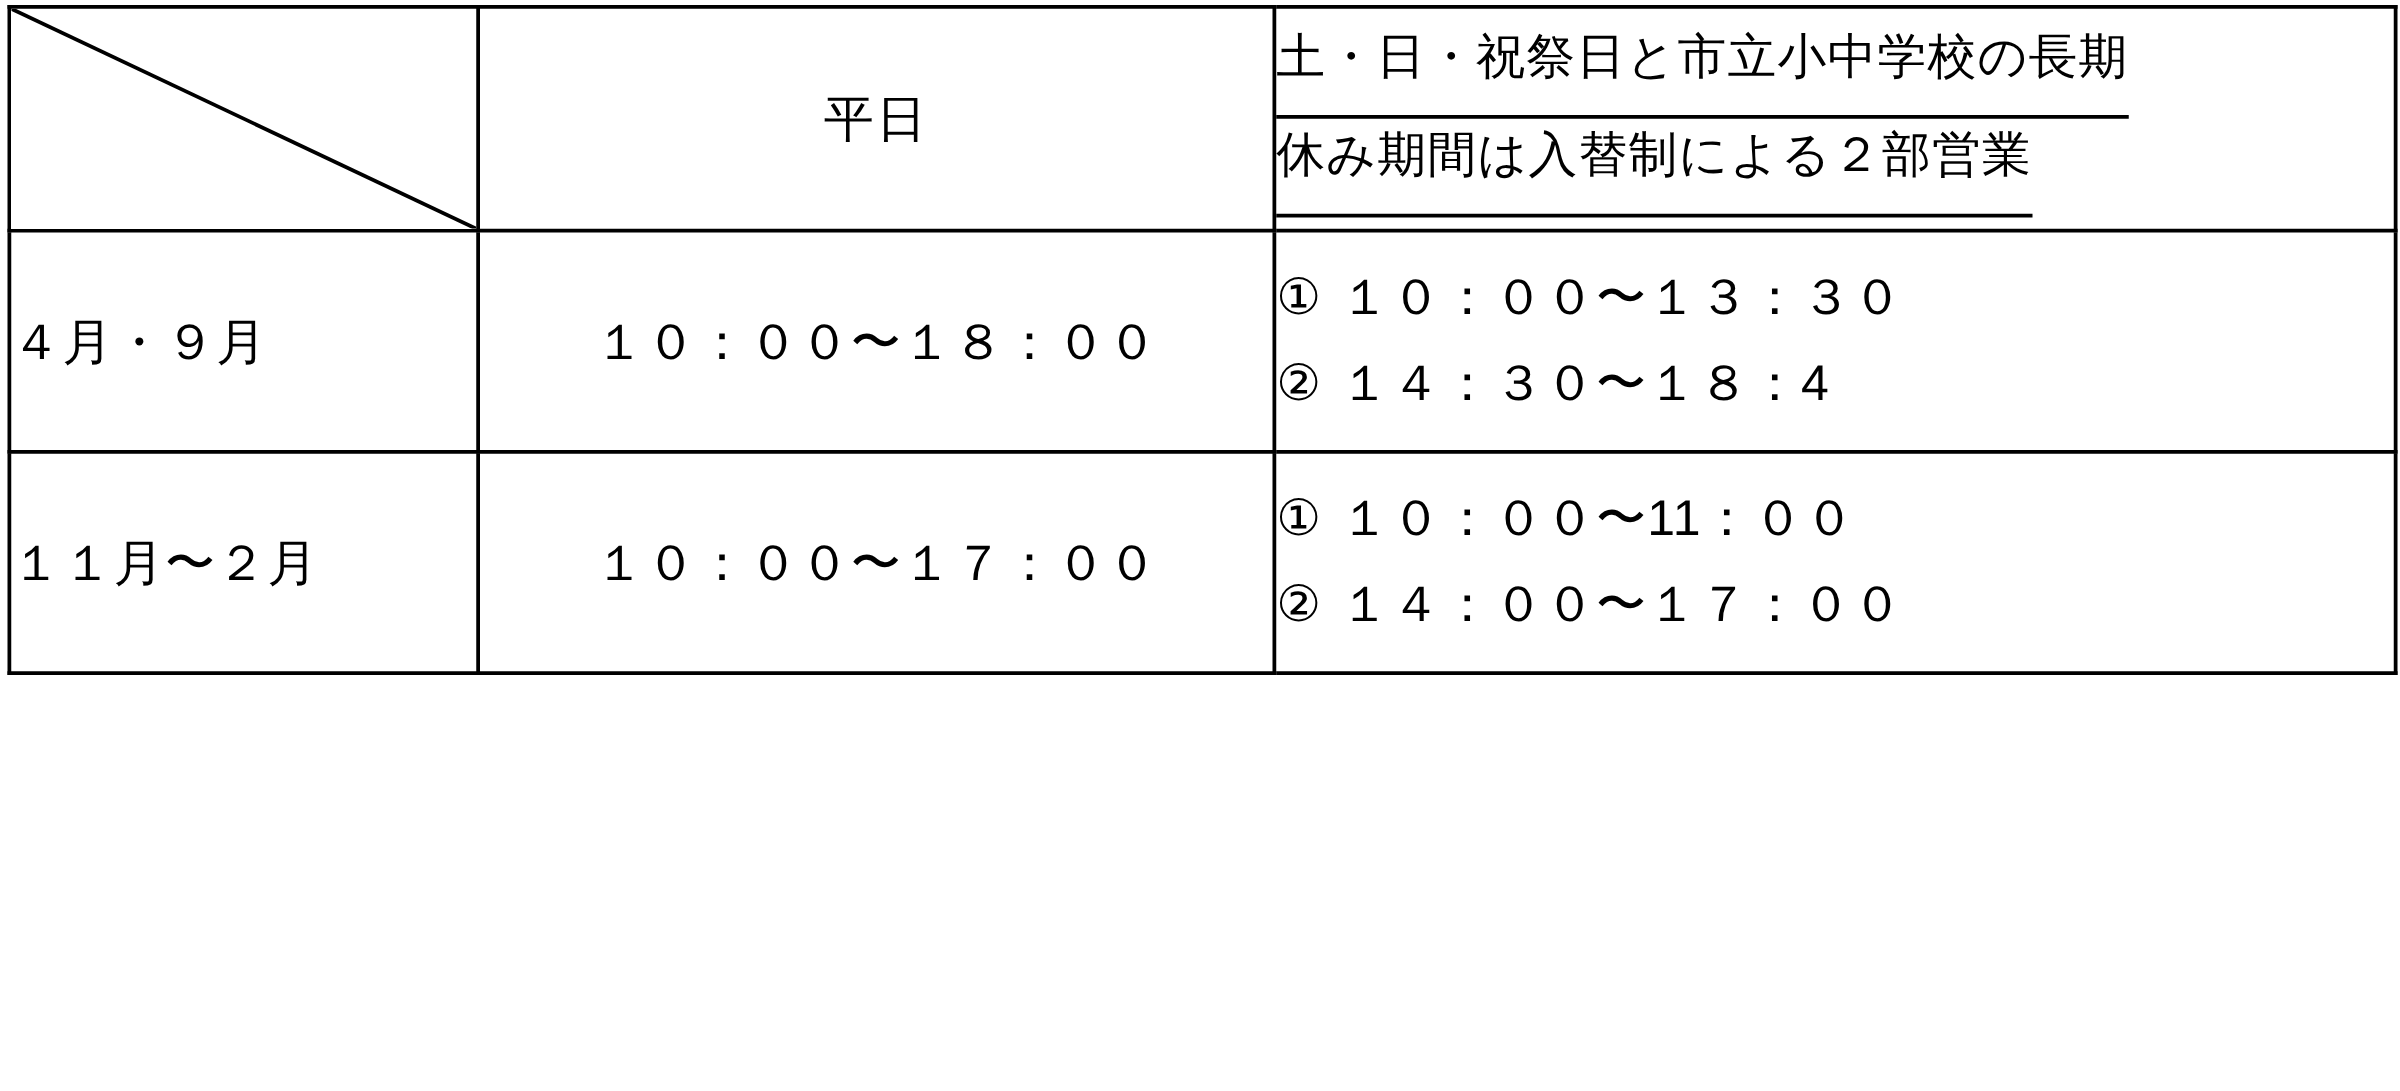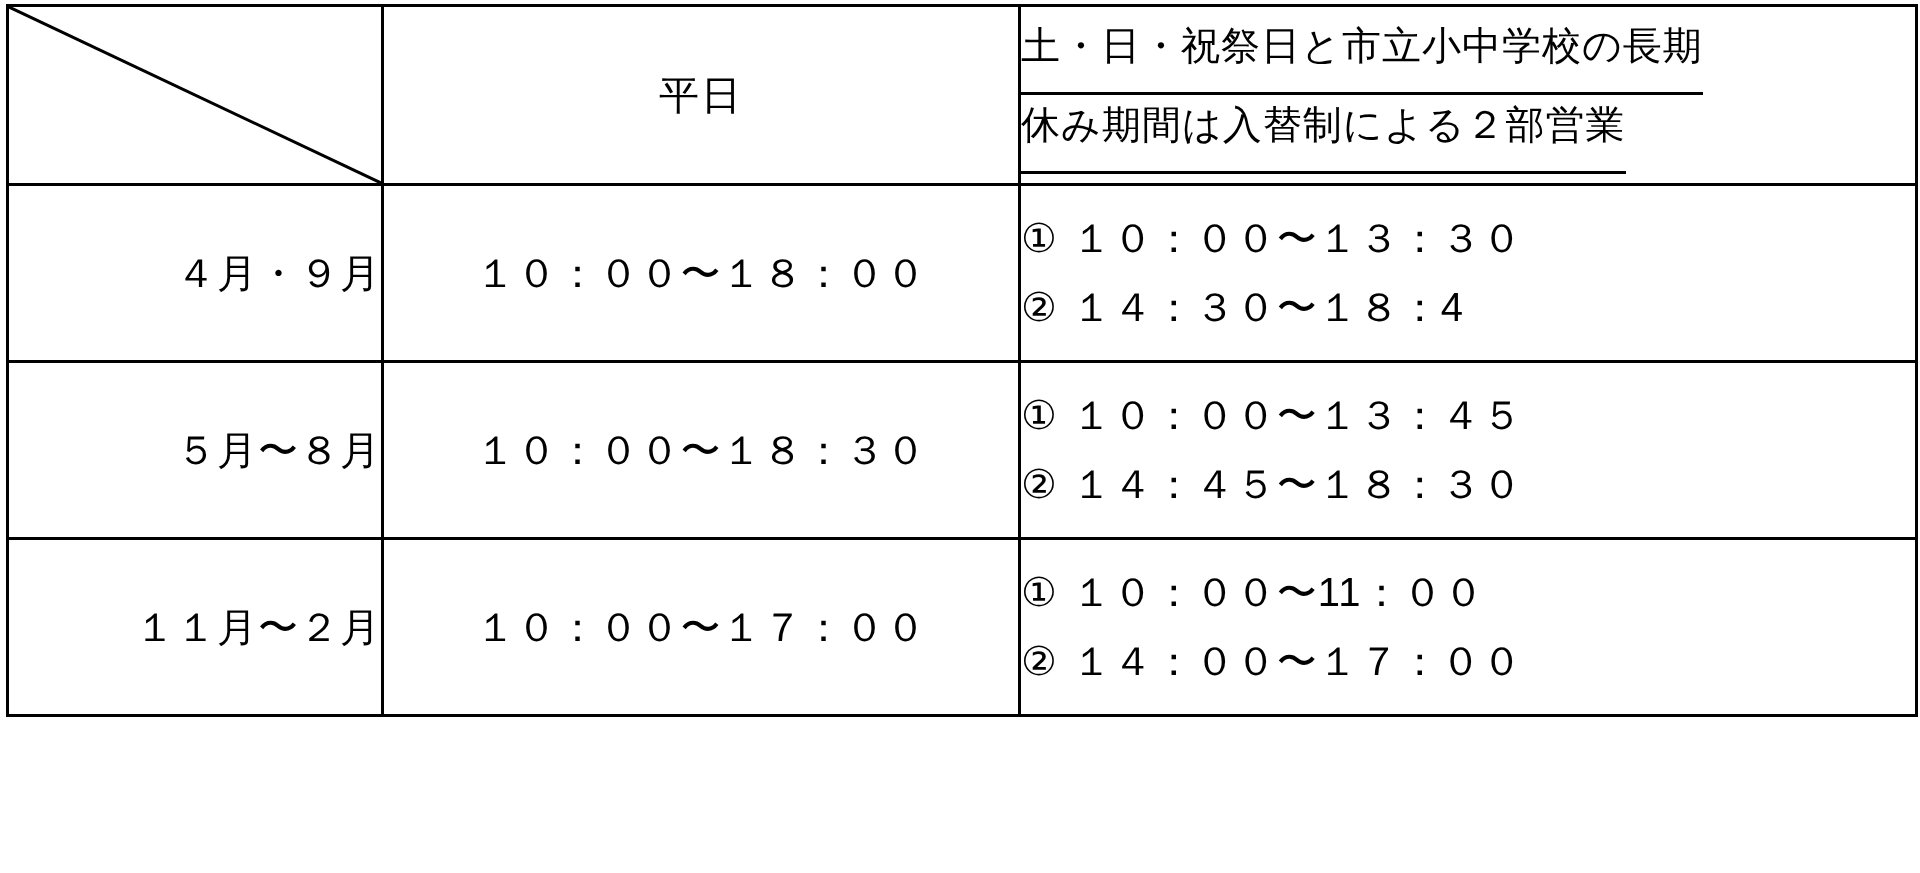--- a/index.html
+++ b/index.html
@@ -64,21 +64,21 @@
   }
   .head-underline .ul {
     display: inline-block;
     border-bottom: 3px solid #000000;
     padding-bottom: 16px;
   }
 
   .body-row td { height: 174px; }
 
   .season-cell {
-    text-align: right;
+    text-align: left;
     font-size: 40px;
     letter-spacing: 1px;
     white-space: nowrap;
   }
   .weekday-cell {
     text-align: center;
     font-size: 40px;
     letter-spacing: 1px;
     white-space: nowrap;
     font-family: Liberation Serif, serif;
@@ -123,32 +123,20 @@
         <td class="col-holiday holiday-cell">
           <span class="line">
             <span class="marker">①</span><span>１０：００〜１３：３０</span>
           </span>
           <span class="line">
             <span class="marker">②</span><span>１４：３０〜１８：4</span>
           </span>
         </td>
       </tr>
 
-      <tr class="body-row">
-        <td class="col-season season-cell">５月〜８月</td>
-        <td class="col-weekday weekday-cell">１０：００〜１８：３０</td>
-        <td class="col-holiday holiday-cell">
-          <span class="line">
-            <span class="marker">①</span><span>１０：００〜１３：４５</span>
-          </span>
-          <span class="line">
-            <span class="marker">②</span><span>１４：４５〜１８：３０</span>
-          </span>
-        </td>
-      </tr>
 
 
       <tr class="body-row">
         <td class="col-season season-cell">１１月〜２月</td>
         <td class="col-weekday weekday-cell">１０：００〜１７：００</td>
         <td class="col-holiday holiday-cell">
           <span class="line">
             <span class="marker">①</span><span>１０：００〜11：００</span>
           </span>
           <span class="line">

